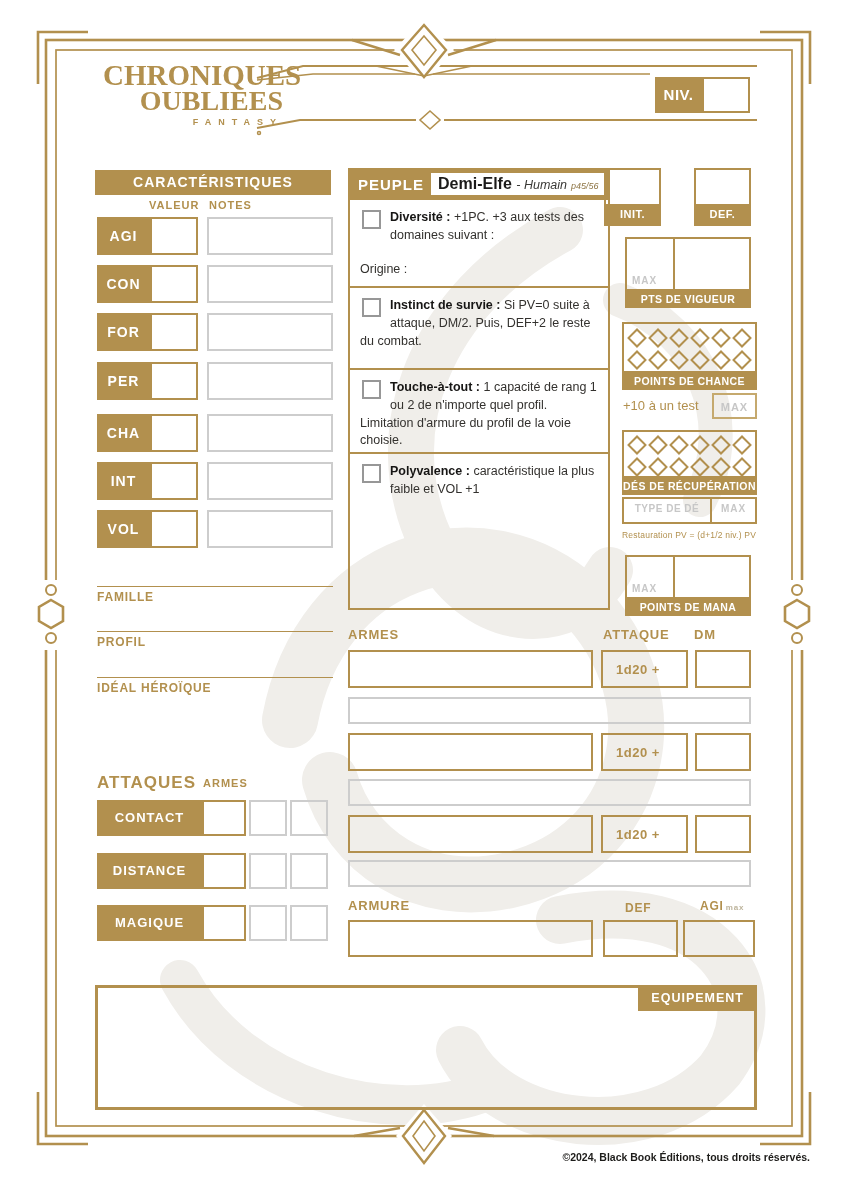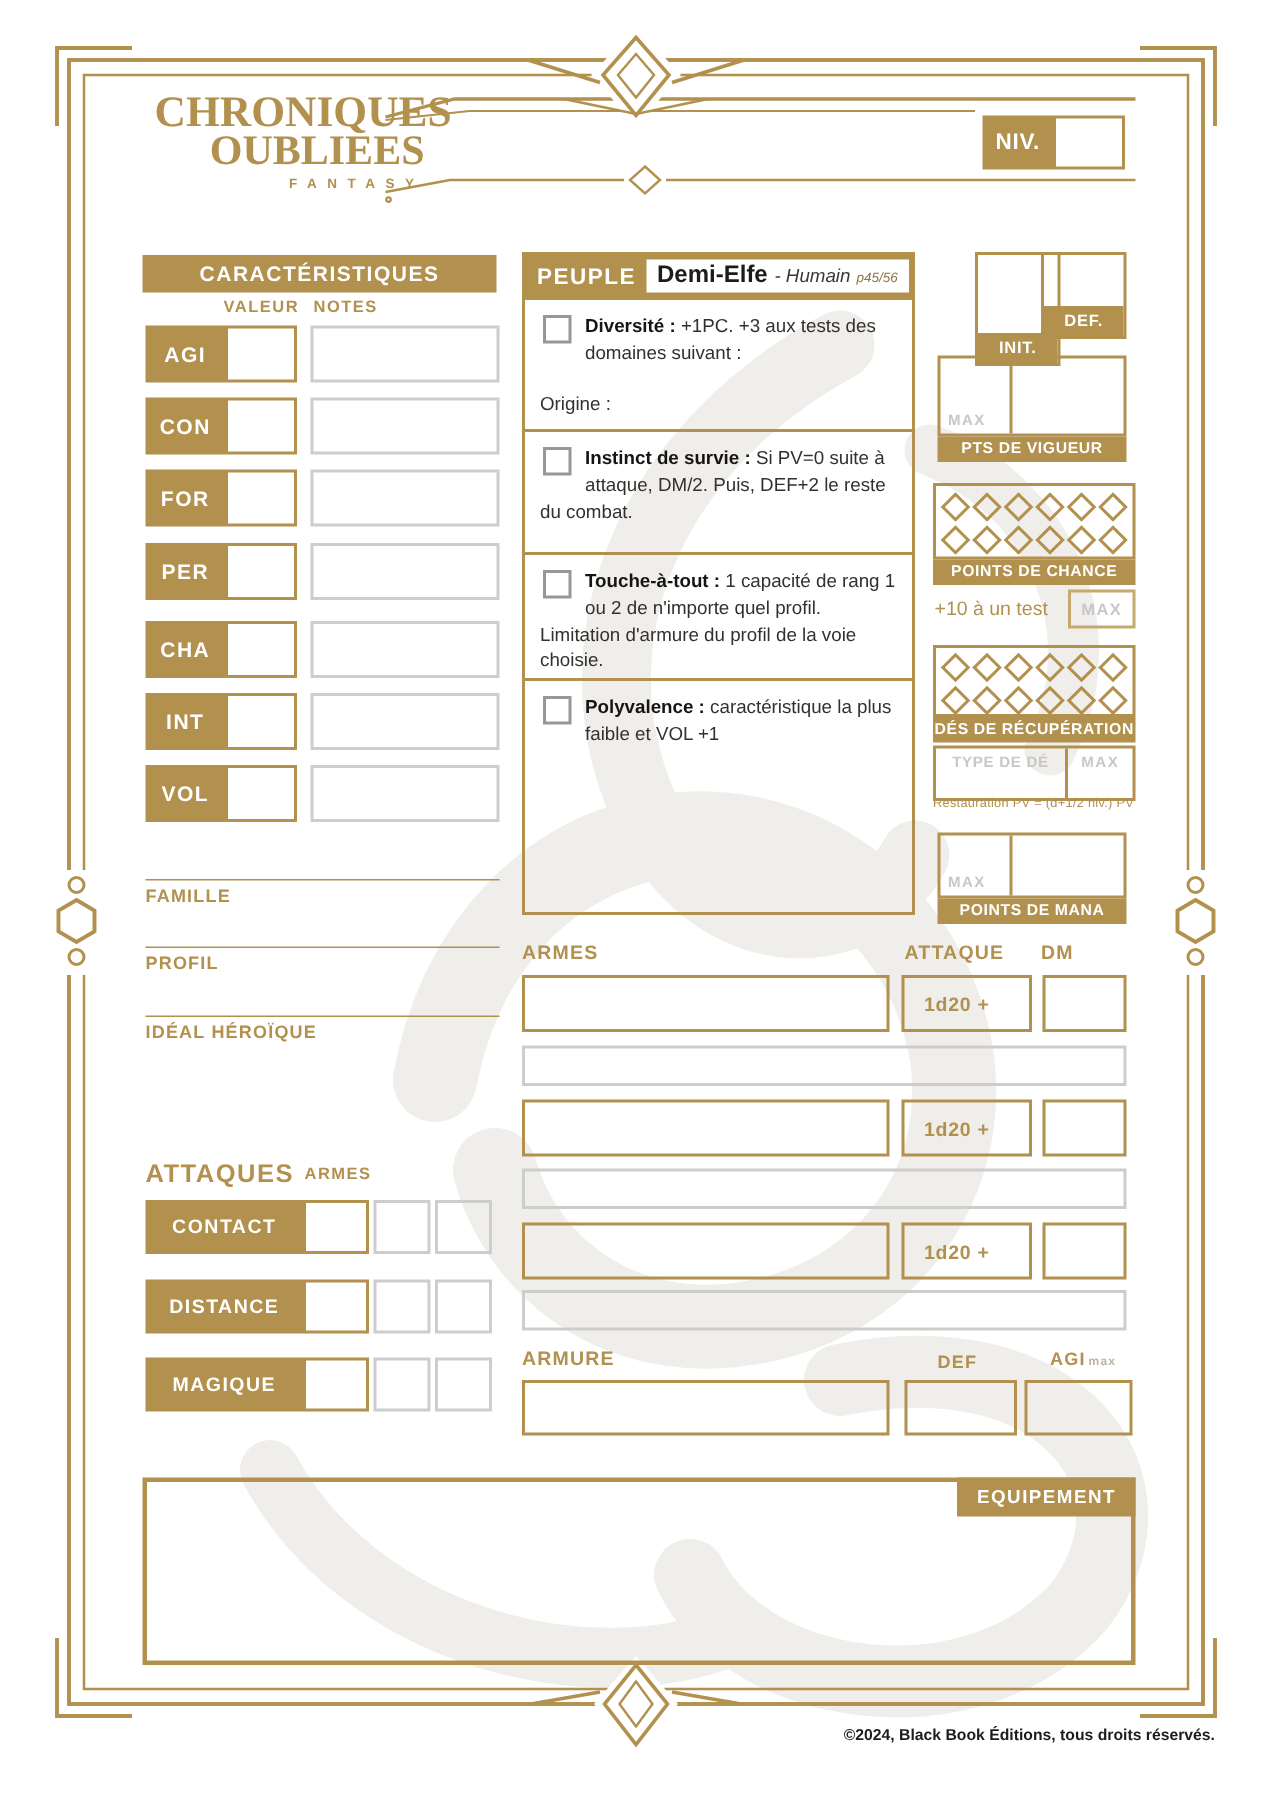--- a/index.html
+++ b/index.html
@@ -73,21 +73,21 @@
   .split-box{border:2px solid var(--gold);box-sizing:border-box;display:flex;}
   .split-left{width:46px;border-right:2px solid var(--gold);position:relative;}
   .split-right{flex:1;}
   .maxtag{position:absolute;bottom:3px;left:5px;color:var(--light);font-weight:bold;font-size:10px;letter-spacing:1px;}
   .panel-bar{height:17px;background:var(--gold);color:#fff;font-weight:bold;font-size:10.5px;line-height:17px;text-align:center;letter-spacing:.4px;}
   .dia-box{border:2px solid var(--gold);box-sizing:border-box;text-align:center;padding-top:3px;}
   .dia-row{height:22px;line-height:0;}
   .dia{display:inline-block;width:10px;height:10px;border:2px solid var(--gold);transform:rotate(45deg);margin:4px 3.5px;}
   .maxbox{border:2px solid var(--gold-soft);box-sizing:border-box;text-align:center;}
   .maxbox span{color:var(--light);font-weight:bold;font-size:11px;letter-spacing:1px;line-height:24px;}
-  .die-row{display:flex;border:2px solid var(--gold);box-sizing:border-box;height:37px;margin-top:2px;}
+  .die-row{display:flex;border:2px solid var(--gold);box-sizing:border-box;height:27px;margin-top:2px;}
   .die-left{flex:1;border-right:2px solid var(--gold);color:var(--light);font-weight:bold;font-size:10px;letter-spacing:.5px;text-align:center;line-height:19px;}
   .die-right{width:43px;color:var(--light);font-weight:bold;font-size:10px;letter-spacing:1px;text-align:center;line-height:19px;}
   .formula{color:var(--gold);font-size:8.5px;letter-spacing:.2px;}
   .bonus-text{color:var(--gold);font-size:13px;}
   
   .equip{border:3px solid var(--gold);box-sizing:border-box;}
   .equip-label{position:absolute;top:-3px;right:-3px;height:26px;background:var(--gold);color:#fff;
                font-weight:bold;font-size:12.5px;line-height:26px;padding:0 13px;letter-spacing:1px;}
   .footer{font-size:10.5px;font-weight:bold;color:#1d1c1a;}
 </style>
@@ -259,21 +259,21 @@
     <div class="trait" style="height:84px">
       <span class="cb"></span>
       <b>Touche-à-tout :</b> <span>1 capacité de rang 1 ou 2 de n'importe quel profil. Limitation d'armure du profil de la voie choisie.</span>
     </div>
     <div class="trait" style="height:76px">
       <span class="cb"></span>
       <b>Polyvalence :</b> <span>caractéristique la plus faible et VOL +1</span>
     </div>
   </div>
 
-  <div class="abs z scorebox" style="left:650px;top:168px;width:57px;height:76px">
+  <div class="abs z scorebox" style="left:604px;top:168px;width:57px;height:58px">
     <div class="score-input"></div>
     <div class="score-label">INIT.</div>
   </div>
   <div class="abs z scorebox" style="left:694px;top:168px;width:57px;height:58px">
     <div class="score-input"></div>
     <div class="score-label">DEF.</div>
   </div>
 
   <div class="abs z" style="left:625px;top:237px;width:126px">
     <div class="split-box" style="height:54px">

